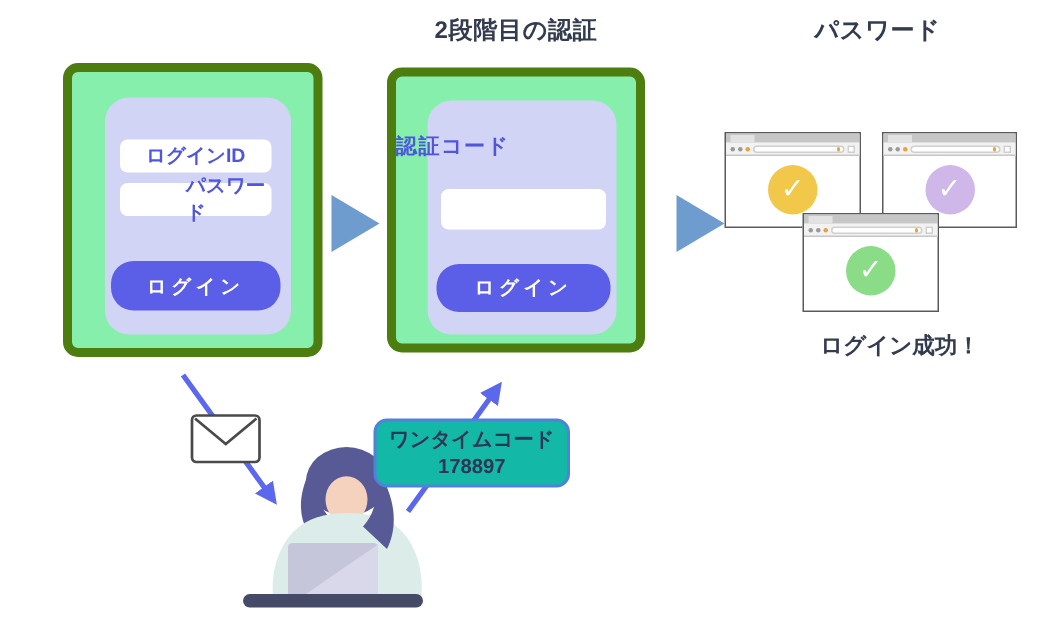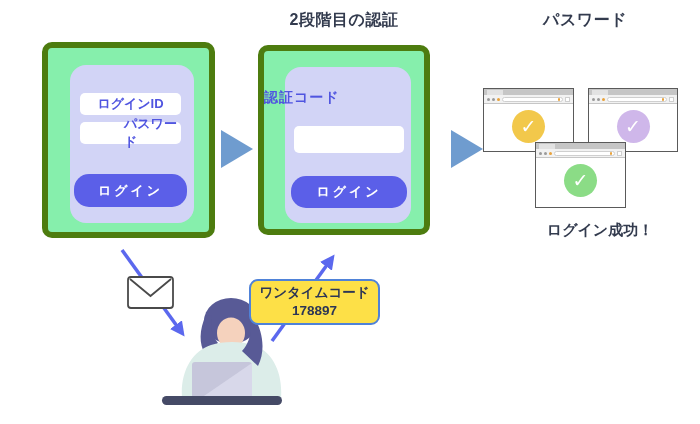--- a/index.html
+++ b/index.html
@@ -29,21 +29,21 @@
                justify-content:center; color:#fff; font-weight:bold; font-size:13px; letter-spacing:3px;
                z-index:3; cursor:pointer; }
   #btn-login-1 { left:26px; top:126px; width:113px; height:33px; }
   #btn-login-2 { left:27px; top:125px; width:116px; height:32px; }
 
   .code-label { position:absolute; left:0; top:38px; width:100%; color:#5055e0;
                 font-weight:bold; font-size:14px; letter-spacing:1px; z-index:3; }
 
   #svg-layer { position:absolute; left:0; top:0; z-index:1; }
 
-  .otc-box { position:absolute; left:249px; top:279px; width:131px; background:#fde047;
+  .otc-box { position:absolute; left:249px; top:279px; width:131px; background:#14b8a6;
              border:2px solid #4f82d8; border-radius:9px; z-index:3; text-align:center;
              font-weight:bold; color:#2c3655; font-size:13.5px; line-height:1.35; padding:3px 0; }
 
   .bwin { position:absolute; background:#fff; border:1.5px solid #5a5a5a; z-index:2; }
   #bwin-1 { left:483px; top:88px;  width:91px; height:64px; }
   #bwin-2 { left:588px; top:88px;  width:90px; height:64px; }
   #bwin-3 { left:535px; top:142px; width:91px; height:66px; z-index:3; }
   .bw-titlebar { height:6px; background:#c6c6c6; position:relative; }
   .bw-tab { position:absolute; left:3px; top:1px; width:16px; height:5px; background:#e2e2e2; }
   .bw-toolbar { height:9px; background:#f2f2f2; border-bottom:1px solid #c6c6c6; display:flex;

